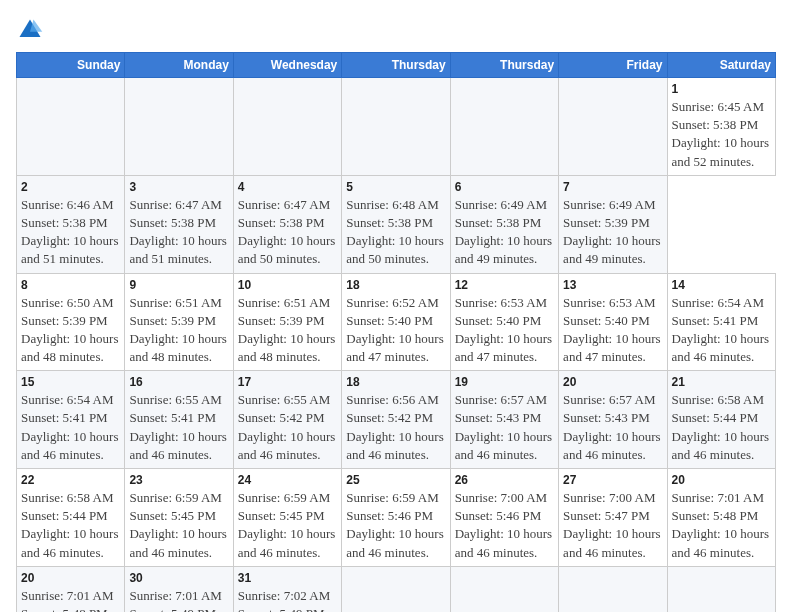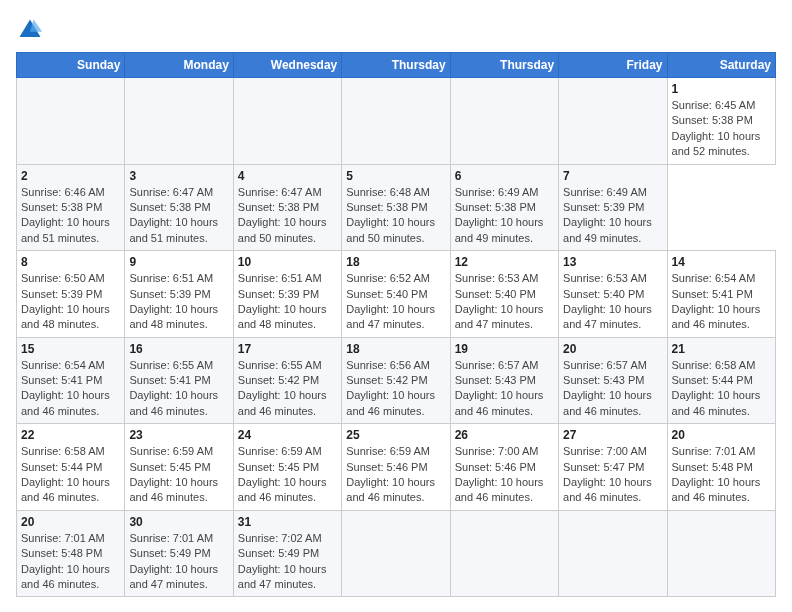--- a/index.html
+++ b/index.html
@@ -89,21 +89,22 @@
     .day-num {
       font-size: 12px;
       font-weight: bold;
       color: #222;
       display: block;
       margin-bottom: 2px;
     }
     .day-info {
       color: #444;
       line-height: 1.4;
-      font-size: 11px;
+      font-size: 13px;
+      font-family: Liberation Serif, serif;
     }
     .empty-cell {
       background: #f5f7fa !important;
     }
   </style>
 </head>
 <body>
 
 <div class="container">
   <div class="header-row">

